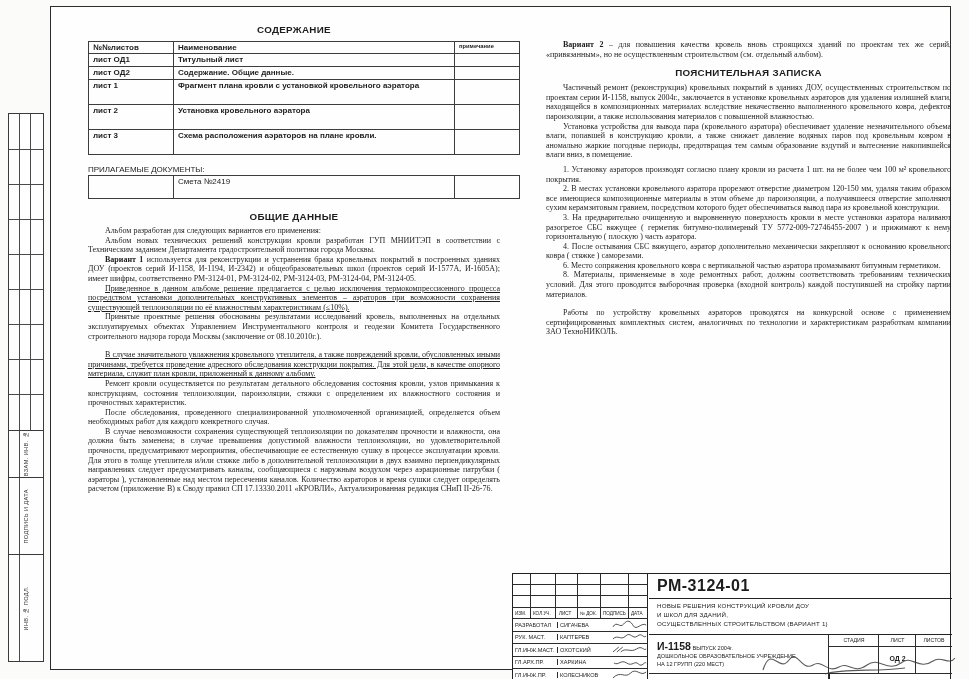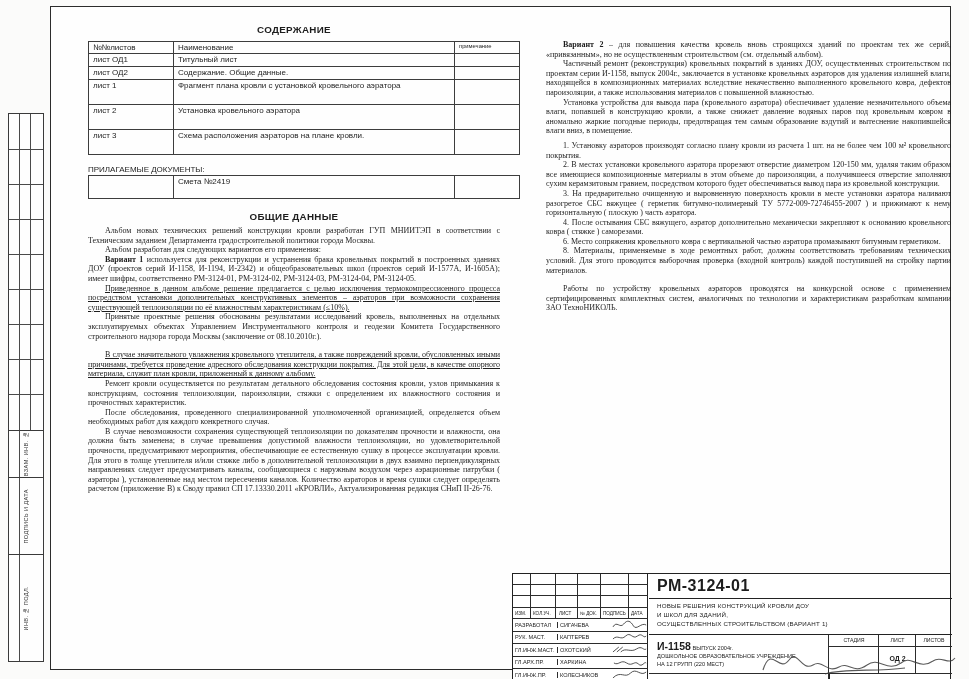--- a/index.html
+++ b/index.html
@@ -29,21 +29,21 @@
   .colR{position:absolute;left:546px;top:40px;width:405px;}
   .h{font-size:9.8px;font-weight:bold;text-align:center;letter-spacing:.3px;margin:0 0 6px 0;}
   p.t{font-size:8px;line-height:1.2;text-align:justify;text-indent:17px;margin:0;font-family:Liberation Serif, serif;}
   p.t.u{text-decoration:underline;}
   p.t b{font-weight:bold;}
   .gap{margin-top:9px !important;}
   .gap-sm{margin-top:5px !important;}
 
   
   table.toc{border-collapse:collapse;width:412px;table-layout:fixed;margin:2px 0 0 0;}
-  table.toc td,table.toc th{border:1.1px solid #3d3d3d;padding:1px 4px;font-weight:normal;text-align:left;vertical-align:top;font-size:8px;}
+  table.toc td,table.toc th{border:1.1px solid #3d3d3d;padding:1px 4px;font-weight:bold;text-align:left;vertical-align:top;font-size:8px;}
   table.toc th.note{font-size:5.8px;vertical-align:top;}
   .c-num{width:76px;} .c-name{width:272px;} .c-note{width:56px;}
   tr.h-sm td{height:10px;} tr.h-lg td{height:22px;}
   .attached{font-size:8px;margin:10px 0 1px 0;}
   table.att{border-collapse:collapse;width:412px;table-layout:fixed;}
   table.att td{border:1.1px solid #3d3d3d;padding:1px 4px;font-size:8px;height:20px;vertical-align:top;}
   .h2{margin:12px 0 4px 0;}
 
   
   .tb{position:absolute;left:512px;top:537px;width:439px;height:133px;border:1.7px solid #222;background:#fff;box-sizing:border-box;font-size:6px;margin-top:36px;}
@@ -143,33 +143,34 @@
     <tbody>
         <tr>
       <td class="c-num" style="width:76px"></td>
       <td style="width:272px">Смета №2419</td>
       <td style="width:56px"></td>
     </tr>
   </tbody>
     </table>
 
   <div class="h h2">ОБЩИЕ ДАННЫЕ</div>
+  <p class="t">Альбом разработан для следующих вариантов его применения:</p>
   <p class="t">Альбом новых технических решений конструкции кровли разработан ГУП МНИИТЭП в соответствии с Техническим заданием Департамента градостроительной политики города Москвы.</p>
-  <p class="t">Альбом разработан для следующих вариантов его применения:</p>
   <p class="t"><b>Вариант 1</b><span> используется для реконструкции и устранения брака кровельных покрытий в построенных зданиях ДОУ (проектов серий И-1158, И-1194, И-2342) и общеобразовательных школ (проектов серий И-1577А, И-1605А); имеет шифры, соответственно РМ-3124-01, РМ-3124-02, РМ-3124-03, РМ-3124-04, РМ-3124-05.</span></p>
   <p class="t u">Приведенное в данном альбоме решение предлагается с целью исключения термокомпрессионного процесса посредством установки дополнительных конструктивных элементов – аэраторов при возможности сохранения существующей теплоизоляции по её влажностным характеристикам (≤10%).</p>
   <p class="t">Принятые проектные решения обоснованы результатами исследований кровель, выполненных на отдельных эксплуатируемых объектах Управлением Инструментального контроля и геодезии Комитета Государственного строительного надзора города Москвы (заключение от 08.10.2010г.).</p>
   <p class="t u gap">В случае значительного увлажнения кровельного утеплителя, а также повреждений кровли, обусловленных иными причинами, требуется проведение адресного обследования конструкции покрытия. Для этой цели, в качестве опорного материала, служит план кровли, приложенный к данному альбому.</p>
   <p class="t">Ремонт кровли осуществляется по результатам детального обследования состояния кровли, узлов примыкания к конструкциям, состояния теплоизоляции, пароизоляции, стяжки с определением их влажностного состояния и прочностных характеристик.</p>
   <p class="t">После обследования, проведенного специализированной уполномоченной организацией, определяется объем необходимых работ для каждого конкретного случая.</p>
   <p class="t">В случае невозможности сохранения существующей теплоизоляции по доказателям прочности и влажности, она должна быть заменена; в случае превышения допустимой влажности теплоизоляции, но удовлетворительной прочности, предусматривают мероприятия, обеспечивающие ее естественную сушку в процессе эксплуатации кровли. Для этого в толще утеплителя и/или стяжке либо в дополнительной теплоизоляции в двух взаимно перпендикулярных направлениях следует предусматривать каналы, сообщающиеся с наружным воздухом через аэрационные патрубки ( аэраторы ), установленные над местом пересечения каналов. Количество аэраторов и время сушки следует определять расчетом (приложение В) к Своду правил СП 17.13330.2011 «КРОВЛИ», Актуализированная редакция СНиП II-26-76.</p>
 </div>
 
 <div class="colR">
   <p class="t"><b>Вариант 2</b><span> – для повышения качества кровель вновь строящихся зданий по проектам тех же серий, «привязанным», но не осуществленным строительством (см. отдельный альбом).</span></p>
+  <div class="h" style="margin:8px 0 5px 0">ПОЯСНИТЕЛЬНАЯ ЗАПИСКА</div>
   <p class="t">Частичный ремонт (реконструкция) кровельных покрытий в зданиях ДОУ, осуществленных строительством по проектам серии И-1158, выпуск 2004г., заключается в установке кровельных аэраторов для удаления излишней влаги, находящейся в композиционных материалах вследствие некачественно выполненного кровельного ковра, дефектов пароизоляции, а также использования материалов с повышенной влажностью.</p>
   <p class="t">Установка устройства для вывода пара (кровельного аэратора) обеспечивает удаление незначительного объема влаги, попавшей в конструкцию кровли, а также снижает давление водяных паров под кровельным ковром в аномально жаркие погодные периоды, предотвращая тем самым образование вздутий и вытеснение накопившейся влаги вниз, в помещение.</p>
   <p class="t gap-sm">1. Установку аэраторов производят согласно плану кровли из расчета 1 шт. на не более чем 100 м² кровельного покрытия.</p>
   <p class="t">2. В местах установки кровельного аэратора прорезают отверстие диаметром 120-150 мм, удаляя таким образом все имеющиеся композиционные материалы в этом объеме до пароизоляции, а получившееся отверстие заполняют сухим керамзитовым гравием, посредством которого будет обеспечиваться вывод пара из кровельной конструкции.</p>
   <p class="t">3. На предварительно очищенную и выровненную поверхность кровли в месте установки аэратора наливают разогретое СБС вяжущее ( герметик битумно-полимерный ТУ 5772-009-72746455-2007 ) и прижимают к нему горизонтальную ( плоскую ) часть аэратора.</p>
   <p class="t">4. После остывания СБС вяжущего, аэратор дополнительно механически закрепляют к основанию кровельного ковра ( стяжке )  саморезами.</p>
   <p class="t">6. Место сопряжения кровельного ковра с вертикальной частью аэратора промазывают битумным герметиком.</p>
   <p class="t">8. Материалы, применяемые в ходе ремонтных работ, должны соответствовать требованиям технических условий. Для этого проводится выборочная проверка (входной контроль) каждой поступившей на стройку партии материалов.</p>
   <p class="t gap">Работы по устройству кровельных аэраторов проводятся на конкурсной основе с применением сертифицированных комплектных систем, аналогичных по технологии и характеристикам разработкам компании ЗАО ТехноНИКОЛЬ.</p>
 </div>

